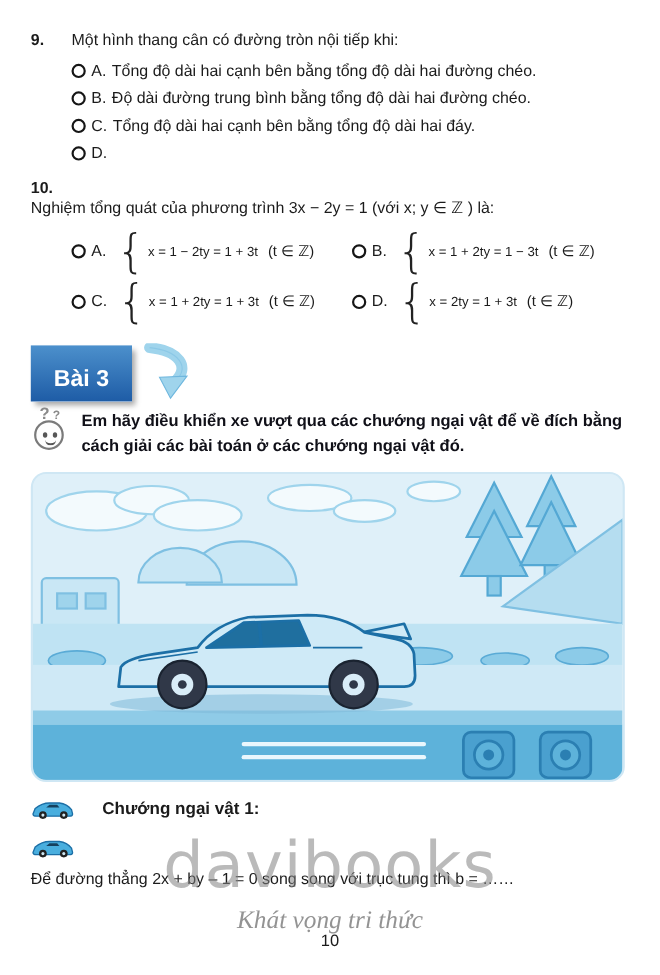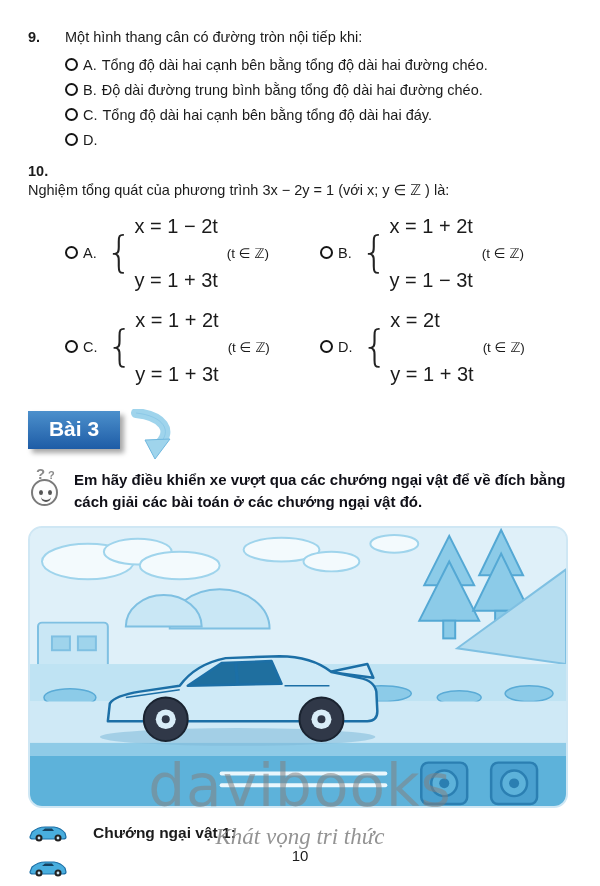--- a/index.html
+++ b/index.html
@@ -17,29 +17,29 @@
   .q-row { display: flex; font-size: 14.5px; line-height: 1.35; margin-top: 4px; }
   .q-num { font-weight: bold; width: 37px; flex: none; }
   .q-text { flex: 1; }
   .opt { display: flex; align-items: center; margin: 9px 0 0 37px; font-size: 14.5px; }
   .marker { width: 13px; height: 13px; border: 2px solid #161616; border-radius: 50%; flex: none; margin-right: 5px; }
   .opt-label { margin-right: 5px; }
 
   .q10-grid { display: grid; grid-template-columns: 255px 1fr; row-gap: 10px; margin: 10px 0 0 37px; }
   .q10-opt { display: flex; align-items: center; font-size: 14.5px; }
   .brace { font-size: 42px; font-weight: 200; line-height: 0.85; font-family: "DejaVu Sans", sans-serif; color:#222; margin: 0 2px 0 4px; }
-  .eqs { display: flex; flex-direction: column; font-size: 20px; line-height: 1.5; gap: 24px; }
+  .eqs { display: flex; flex-direction: row; font-size: 12px; line-height: 1.5; }
   .cond { font-size: 13.5px; margin-left: 9px; }
 
   
   .bai3-wrap { position: relative; height: 52px; margin-top: 18px; }
   .bai3-box {
     position: absolute; left: 0; top: 4px; width: 92px; text-align: center;
     background: linear-gradient(180deg, #4c90cc 0%, #1e5ca6 100%);
-    color: #fff; font-size: 21px; font-weight: bold; padding: 6px 0 8px;
+    color: #fff; font-size: 21px; font-weight: bold; padding: 19px 0 8px;
     box-shadow: 4px 4px 5px rgba(0,0,0,0.35);
   }
   .arrow-svg { position: absolute; left: 102px; top: 2px; }
 
   
   .instr { display: flex; gap: 10px; margin-top: 10px; align-items: flex-start; }
   .face { width: 36px; height: 38px; flex: none; position: relative; }
   .face-circle { position: absolute; left: 3px; top: 10px; width: 27px; height: 27px; border: 2px solid #7a7a7a; border-radius: 50%; background: #fdfdfd; }
   .eye { position: absolute; width: 4px; height: 5px; background: #555; border-radius: 50%; top: 9px; }
   .eye.l { left: 6px; } .eye.r { left: 15px; }

